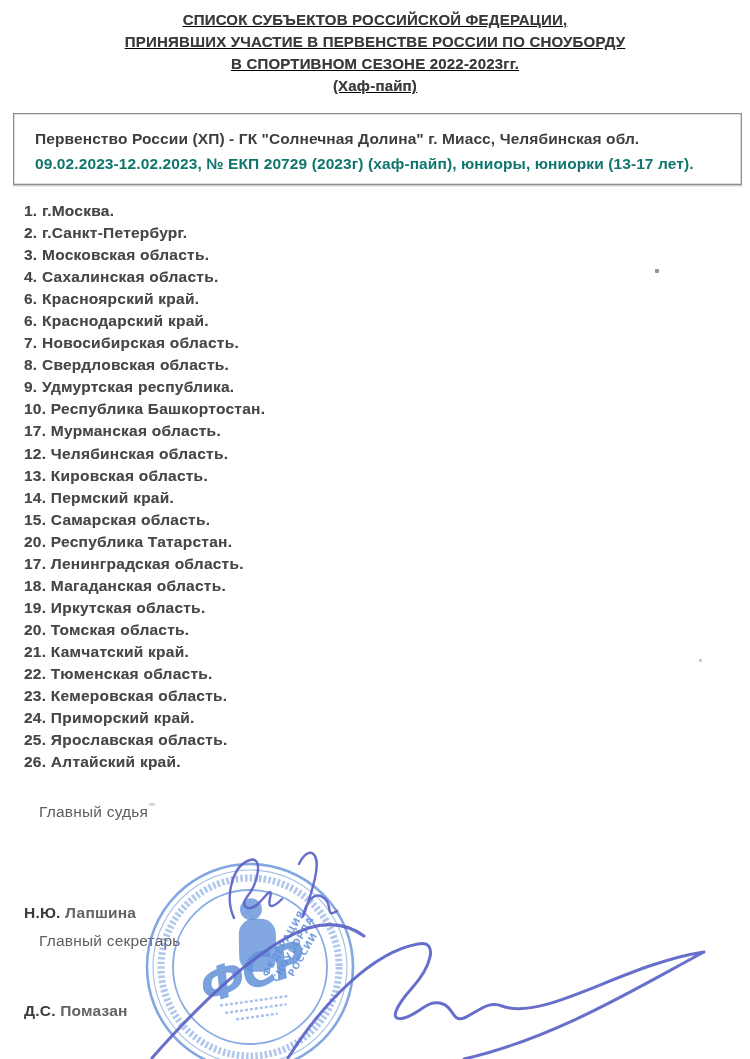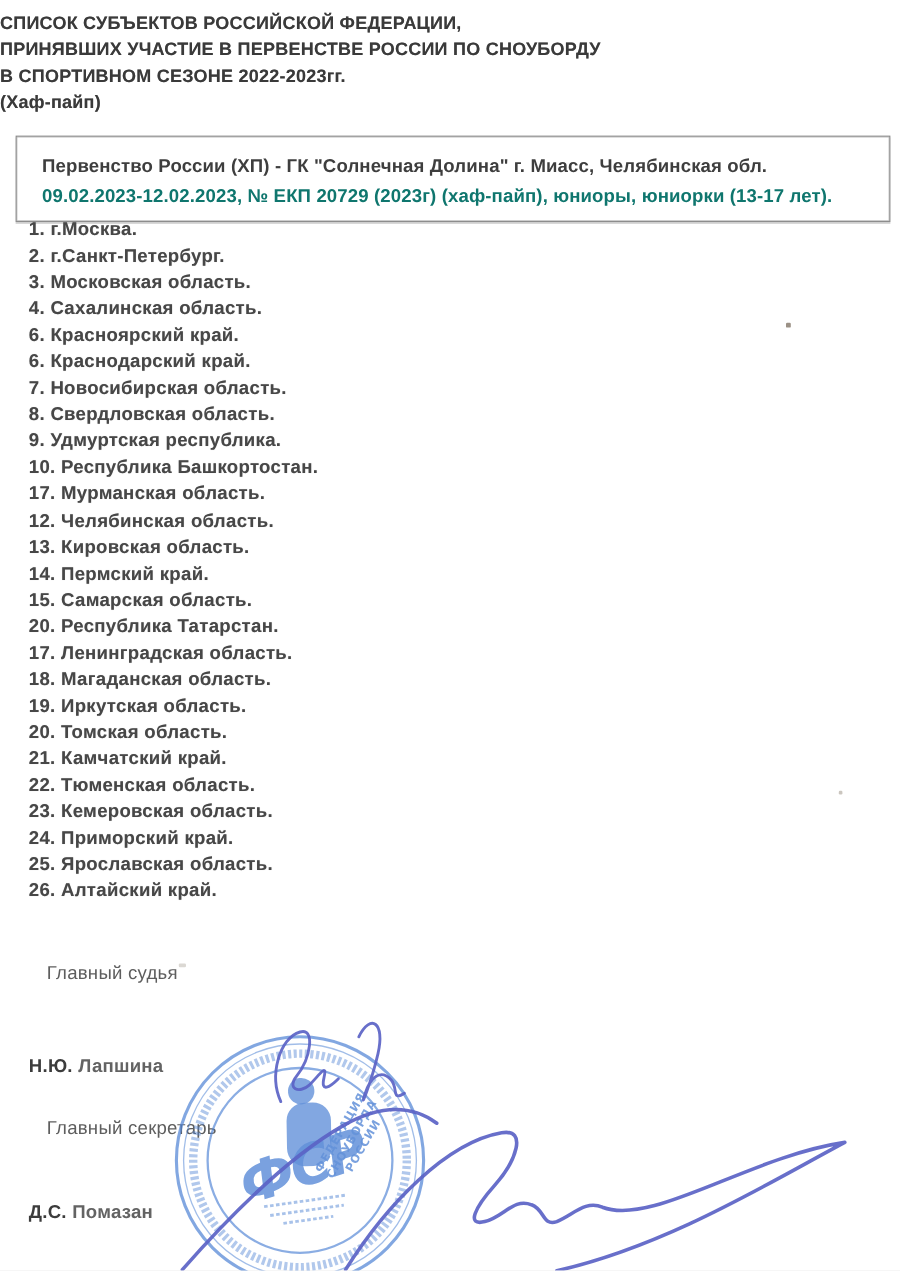--- a/index.html
+++ b/index.html
@@ -8,46 +8,46 @@
     --sig-ink:#5b63c6;
   }
   html,body{margin:0;padding:0;background:#e8e8e8;}
   .sheet{
     position:relative;width:750px;height:1059px;margin:0 auto;
     background:#ffffff;overflow:hidden;
     font-family:"Liberation Sans",sans-serif;
     -webkit-font-smoothing:antialiased;
   }
   
-  .doc-header{position:absolute;top:9px;left:0;width:100%;text-align:left;}
+  .doc-header{position:absolute;top:9px;left:0;width:100%;text-align:center;text-decoration:underline;}
   .t-line{
     font-size:15px;font-weight:700;line-height:22px;color:#3a3a3a;
     letter-spacing:.2px;text-shadow:0 0 .5px rgba(58,58,58,.55);
   }
   
   .event-box{
     position:absolute;left:13px;top:113px;width:706px;
     border:1.5px solid #8d8d8d;box-shadow:0 1.5px 0 #cfcfcf, inset 0 0 0 .5px #bdbdbd;
     padding:12px 0 8px 21px;background:#fff;
   }
   .eb-line1{font-size:15.5px;font-weight:600;color:#3e3e3e;line-height:25px;letter-spacing:.1px;}
   .eb-line2{font-size:15.5px;font-weight:700;color:#0f766e;line-height:25px;letter-spacing:.1px;}
   
-  .region-list{position:absolute;left:24px;top:181px;}
+  .region-list{position:absolute;left:24px;top:200px;}
   .region-item{
     font-size:15.5px;font-weight:600;color:#474747;line-height:22.05px;
     letter-spacing:.25px;text-shadow:0 0 .6px rgba(80,80,80,.4);
   }
   
   .sig-label,.sig-name{
     position:absolute;left:24px;font-size:15.5px;letter-spacing:.2px;
   }
   .sig-label{font-weight:400;color:#5e5e5e;margin-left:15px;}
   .judge-label{top:803px;}
-  .judge-name{top:880px;}
+  .judge-name{top:904px;}
   .secretary-label{top:932px;}
   .secretary-name{top:1002px;}
   .sig-name{font-weight:600;color:#636363;}
   .sig-name .initials{font-weight:700;color:#3c3c3c;}
   
   .stamp{position:absolute;left:143px;top:860px;width:214px;height:214px;opacity:.88;}
   .stamp .ring{fill:none;stroke:var(--stamp-ink);}
   .stamp .ring-outer{stroke-width:2.6;opacity:.8;}
   .stamp .ring-mid{stroke-width:1.1;opacity:.6;}
   .stamp .ring-text{stroke-width:7;stroke-dasharray:2.6 2.1;opacity:.5;}

